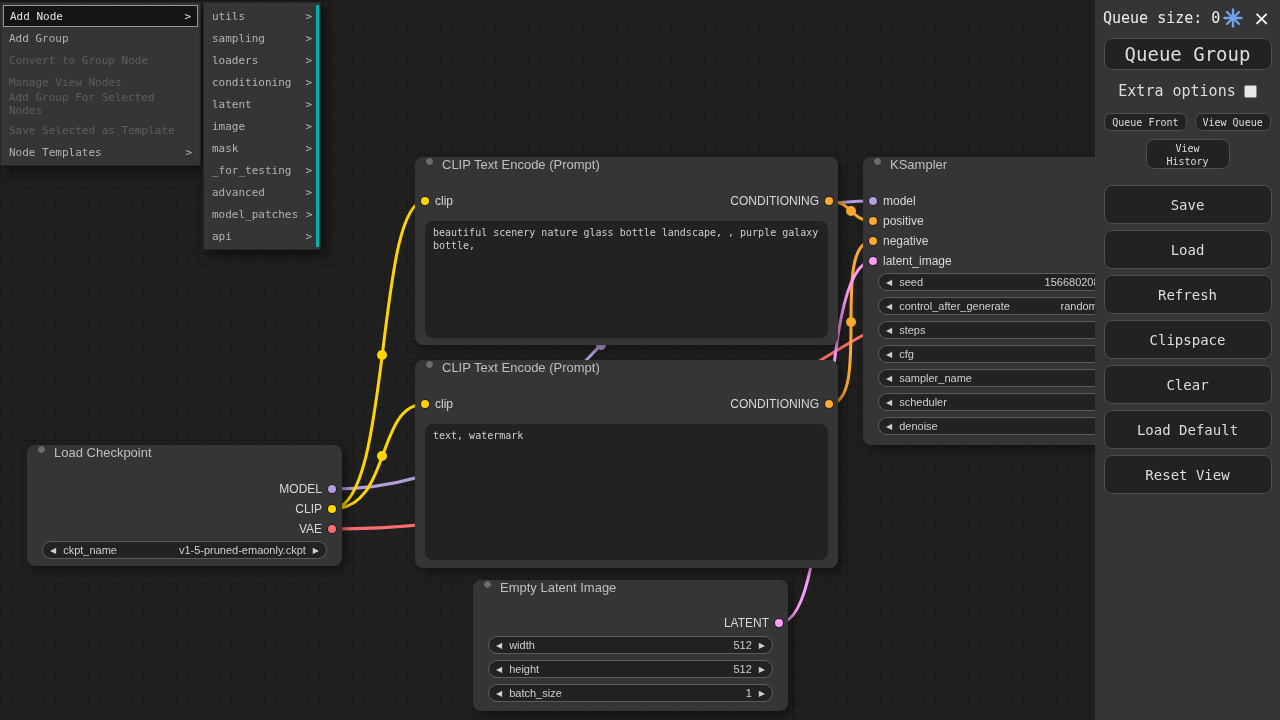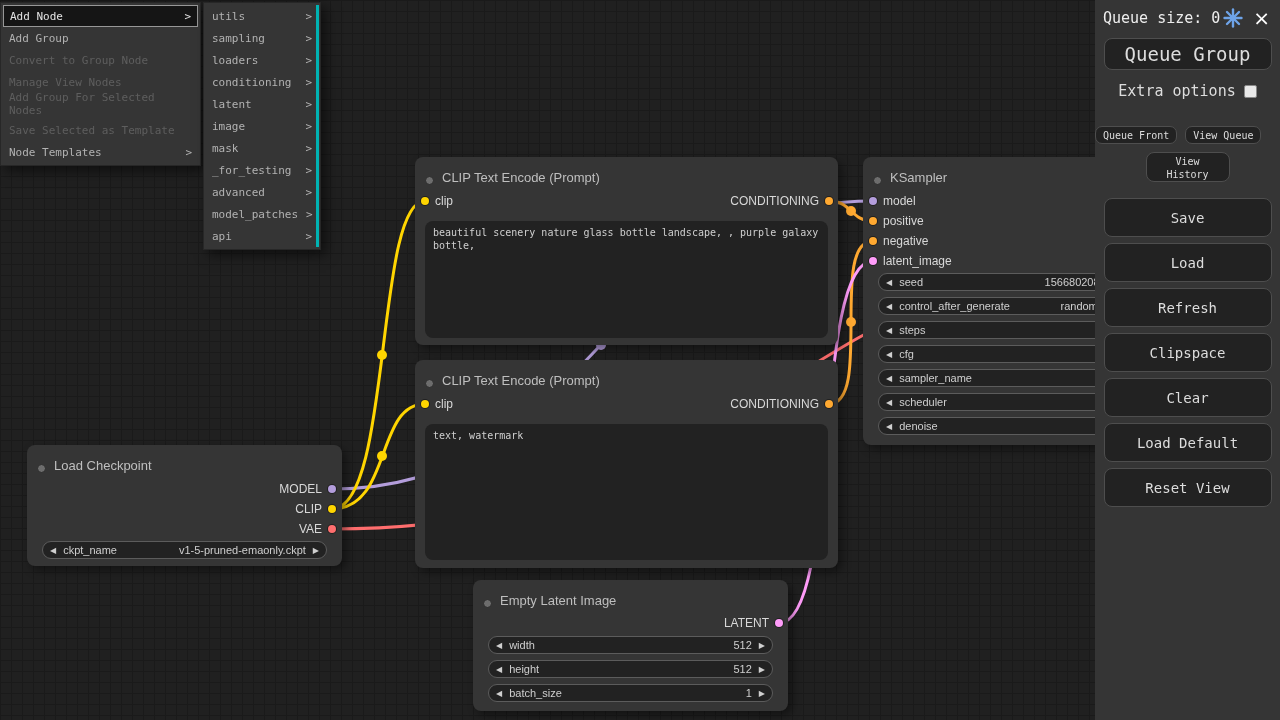--- a/index.html
+++ b/index.html
@@ -9,21 +9,21 @@
   #canvas{position:absolute;left:0;top:0;width:1280px;height:720px;
     background-color:#202020;
     background-image:linear-gradient(#1a1a1a 1px,transparent 1px),linear-gradient(90deg,#1a1a1a 1px,transparent 1px);
     background-size:11px 11px}
   #wires{position:absolute;left:0;top:0;z-index:1}
   .wire{fill:none;stroke-width:3;stroke-linecap:round}
 
   
   .node{position:absolute;z-index:2;background:#353535;border-radius:8px;
     box-shadow:4px 4px 10px rgba(0,0,0,.45);color:#c9c9c9}
-  .node-header{position:absolute;left:0;top:0;right:0;height:28px;display:flex;align-items:flex-end;gap:8px;
+  .node-header{position:absolute;left:0;top:0;right:0;height:28px;display:flex;align-items:flex-start;gap:8px;
     padding:0 10px;font-family:"Liberation Sans",sans-serif;font-size:13px;color:#bfbfbf;overflow:hidden}
   .collapse-dot{width:9px;height:9px;border-radius:50%;background:#6d6d6d;border:1px solid #2b2b2b;flex:0 0 auto}
   .port-row{position:absolute;height:16px;display:flex;align-items:center;
     font-family:"Liberation Sans",sans-serif;font-size:12px;color:#d8d8d8}
   .port-row.between{justify-content:space-between}
   .port-row.endr{justify-content:flex-end}
   .pgroup{display:flex;align-items:center;gap:6px}
   .dot{width:8px;height:8px;border-radius:50%;display:inline-block;flex:0 0 auto;box-shadow:0 0 0 1px rgba(0,0,0,.4)}
   .c-clip{background:#FFD500}.c-cond{background:#FFA931}.c-model{background:#B39DDB}
   .c-vae{background:#FF6E6E}.c-latent{background:#FF9CF9}
@@ -52,21 +52,21 @@
   
   #sidebar{position:absolute;right:0;top:0;width:185px;height:720px;background:#353535;z-index:40;color:#ddd}
   .sb-top{display:flex;align-items:center;padding:8px 10px 0 8px;font-size:15px;color:#eee}
   .gear-svg{margin-left:auto;cursor:pointer}
   .closex{margin-left:10px;font-size:20px;line-height:16px;color:#fff;cursor:pointer;font-family:"DejaVu Sans",sans-serif}
   button{font-family:"DejaVu Sans Mono",monospace}
   .btn{display:block;background:#222;border:1px solid #4e4e4e;border-radius:8px;color:#ddd;text-align:center;cursor:pointer}
   .btn-queue{width:168px;height:32px;margin:10px auto 0;font-size:19px}
   .extra{display:flex;align-items:center;justify-content:center;gap:8px;margin-top:12px;font-size:15px;color:#ddd}
   .extra input{appearance:none;-webkit-appearance:none;width:13px;height:13px;background:#e9e9e9;border:1px solid #888;border-radius:2px;cursor:pointer}
-  .small-row{display:flex;gap:8px;margin-top:26px}
+  .small-row{display:flex;justify-content:center;gap:8px;margin-top:13px}
   .btn-small{height:18px;font-size:10px;padding:0 7px;border-radius:7px}
   .btn-history{width:84px;height:30px;margin:8px auto 0;font-size:10px;line-height:13px;padding:2px 0}
   .btn-main{width:168px;height:39px;margin:6px auto 0;font-size:14px}
   .btn-main.first{margin-top:16px}
 </style>
 </head>
 <body>
 
 <div id="canvas">
 

